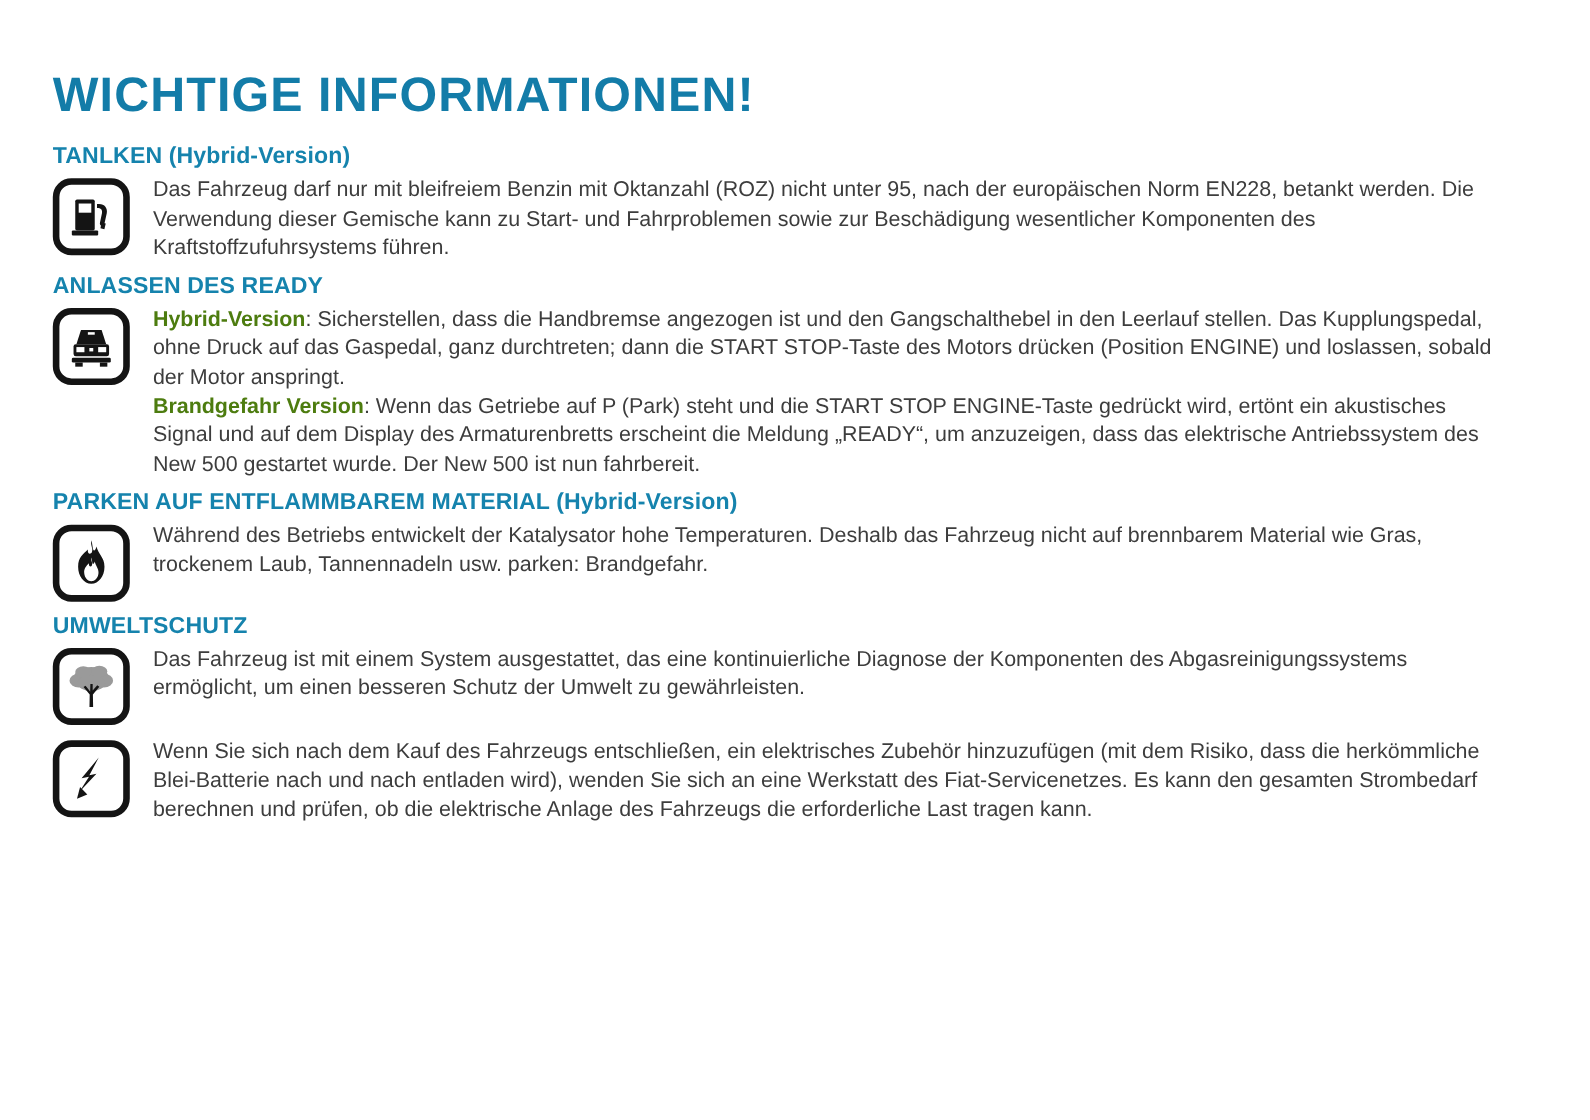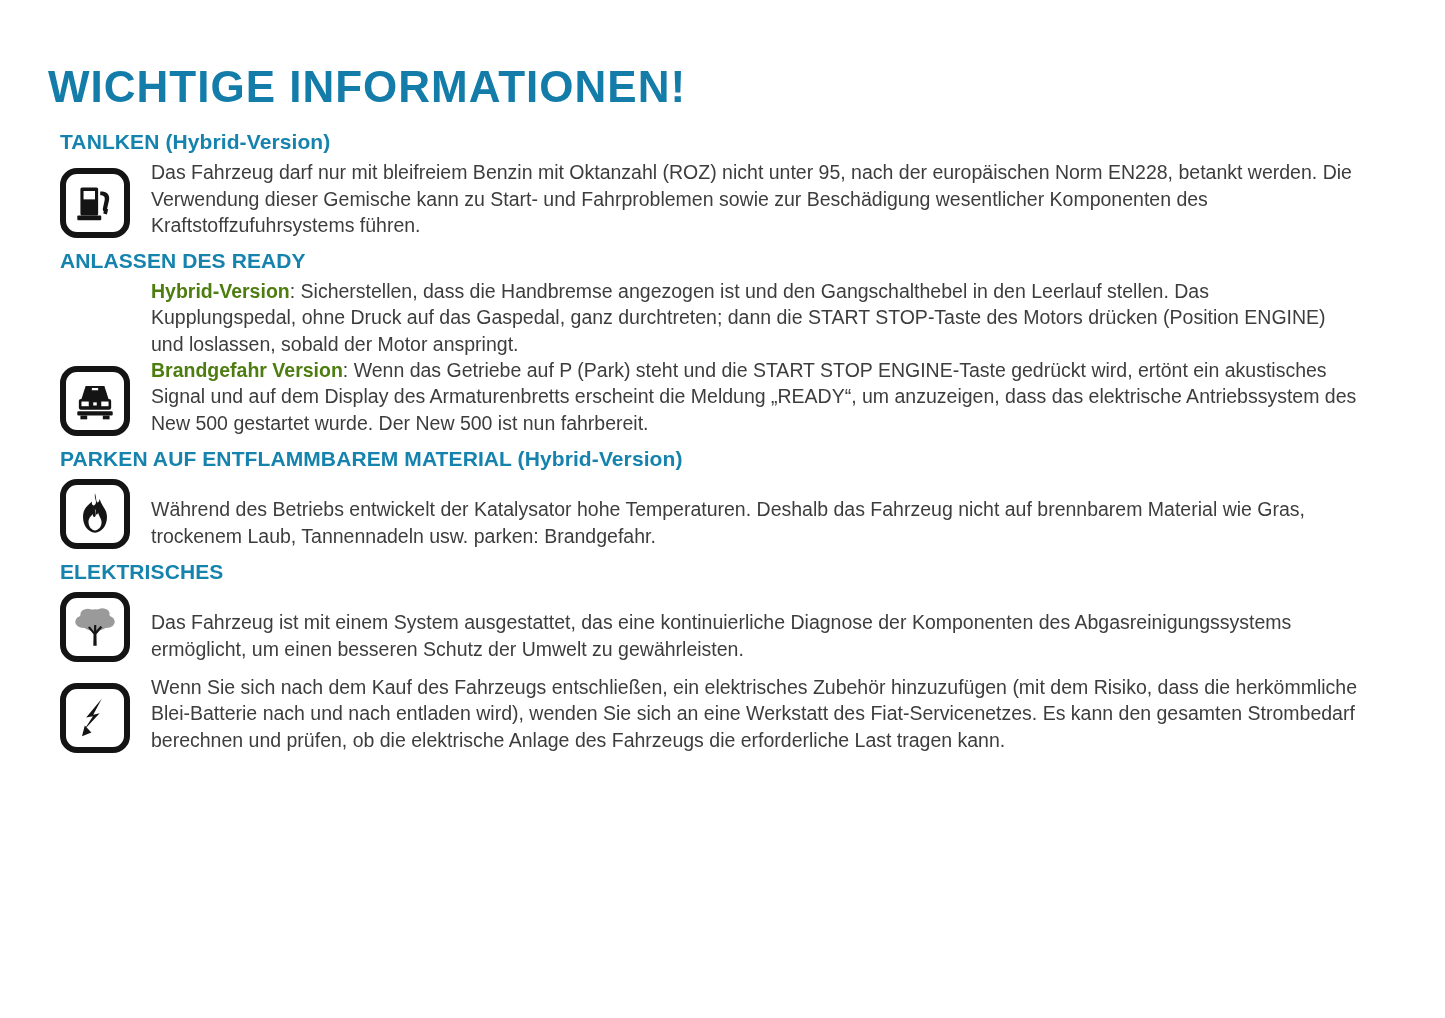--- a/index.html
+++ b/index.html
@@ -8,27 +8,27 @@
     font-family:"Liberation Sans","DejaVu Sans",sans-serif;
     -webkit-font-smoothing:antialiased;
   }
   .page{padding:62px 74px 0 48px;box-sizing:border-box;width:1445px;}
   .doc-title{
     margin:0 0 20px 0;
     font-size:44px;line-height:1.12;
     font-weight:900;letter-spacing:1px;
     color:#137ca8;
   }
-  .section{margin:12px;}
+  .section{margin:0;}
   .section-heading{
     margin:0 0 6px 0;
     font-size:21px;line-height:22px;font-weight:700;
     color:#1583ad;letter-spacing:0.1px;
   }
-  .section-row{display:flex;align-items:flex-end;margin-bottom:11px;}
+  .section-row{display:flex;align-items:flex-start;margin-bottom:11px;}
   .icon-frame{
     flex:0 0 70px;width:70px;height:70px;box-sizing:border-box;
     border:6px solid #141414;border-radius:17px;background:#fff;
     display:flex;align-items:center;justify-content:center;
     margin:3px 21px 0 0;
   }
   .icon-frame svg{width:50px;height:50px;display:block;}
   .text-block{flex:1 1 auto;min-width:0;}
   .para{
     margin:0;
@@ -94,21 +94,21 @@
           <path d="M24 19 C23.5 22 25.5 23.5 24.5 26 C23.5 28 21.5 26.5 22 24 C19.5 26.5 17.5 28.5 17.8 32.5 C18.2 37 21 39.5 24 39.8 C27 39.5 30 37 30.3 32.5 C30.5 28.5 27.8 26.3 27 22.5 C26.5 24.5 25.5 25 25 24 C24.6 23 24.8 21 24 19 Z" fill="#ffffff"></path>
         </svg>
       </div>
       <div class="text-block">
         <p class="para"><span class="lead"></span><span>Während des Betriebs entwickelt der Katalysator hohe Temperaturen. Deshalb das Fahrzeug nicht auf brennbarem Material wie Gras, trockenem Laub, Tannennadeln usw. parken: Brandgefahr.</span></p>
       </div>
     </div>
   </div>
 
   <div class="section">
-    <h2 class="section-heading">ELEKTRISCHES</h2>
+    <h2 class="section-heading">UMWELTSCHUTZ</h2>
     <div class="section-row">
       <div class="icon-frame">
         <svg viewBox="0 0 48 48" aria-hidden="true">
           <g fill="#9a9a9a">
             <ellipse cx="24" cy="16" rx="15" ry="9"></ellipse>
             <ellipse cx="13" cy="19" rx="8" ry="6"></ellipse>
             <ellipse cx="35" cy="19" rx="8" ry="6"></ellipse>
             <ellipse cx="24" cy="21" rx="12" ry="7"></ellipse>
             <ellipse cx="17" cy="11.5" rx="7" ry="5"></ellipse>
             <ellipse cx="31" cy="11" rx="7" ry="5"></ellipse>

